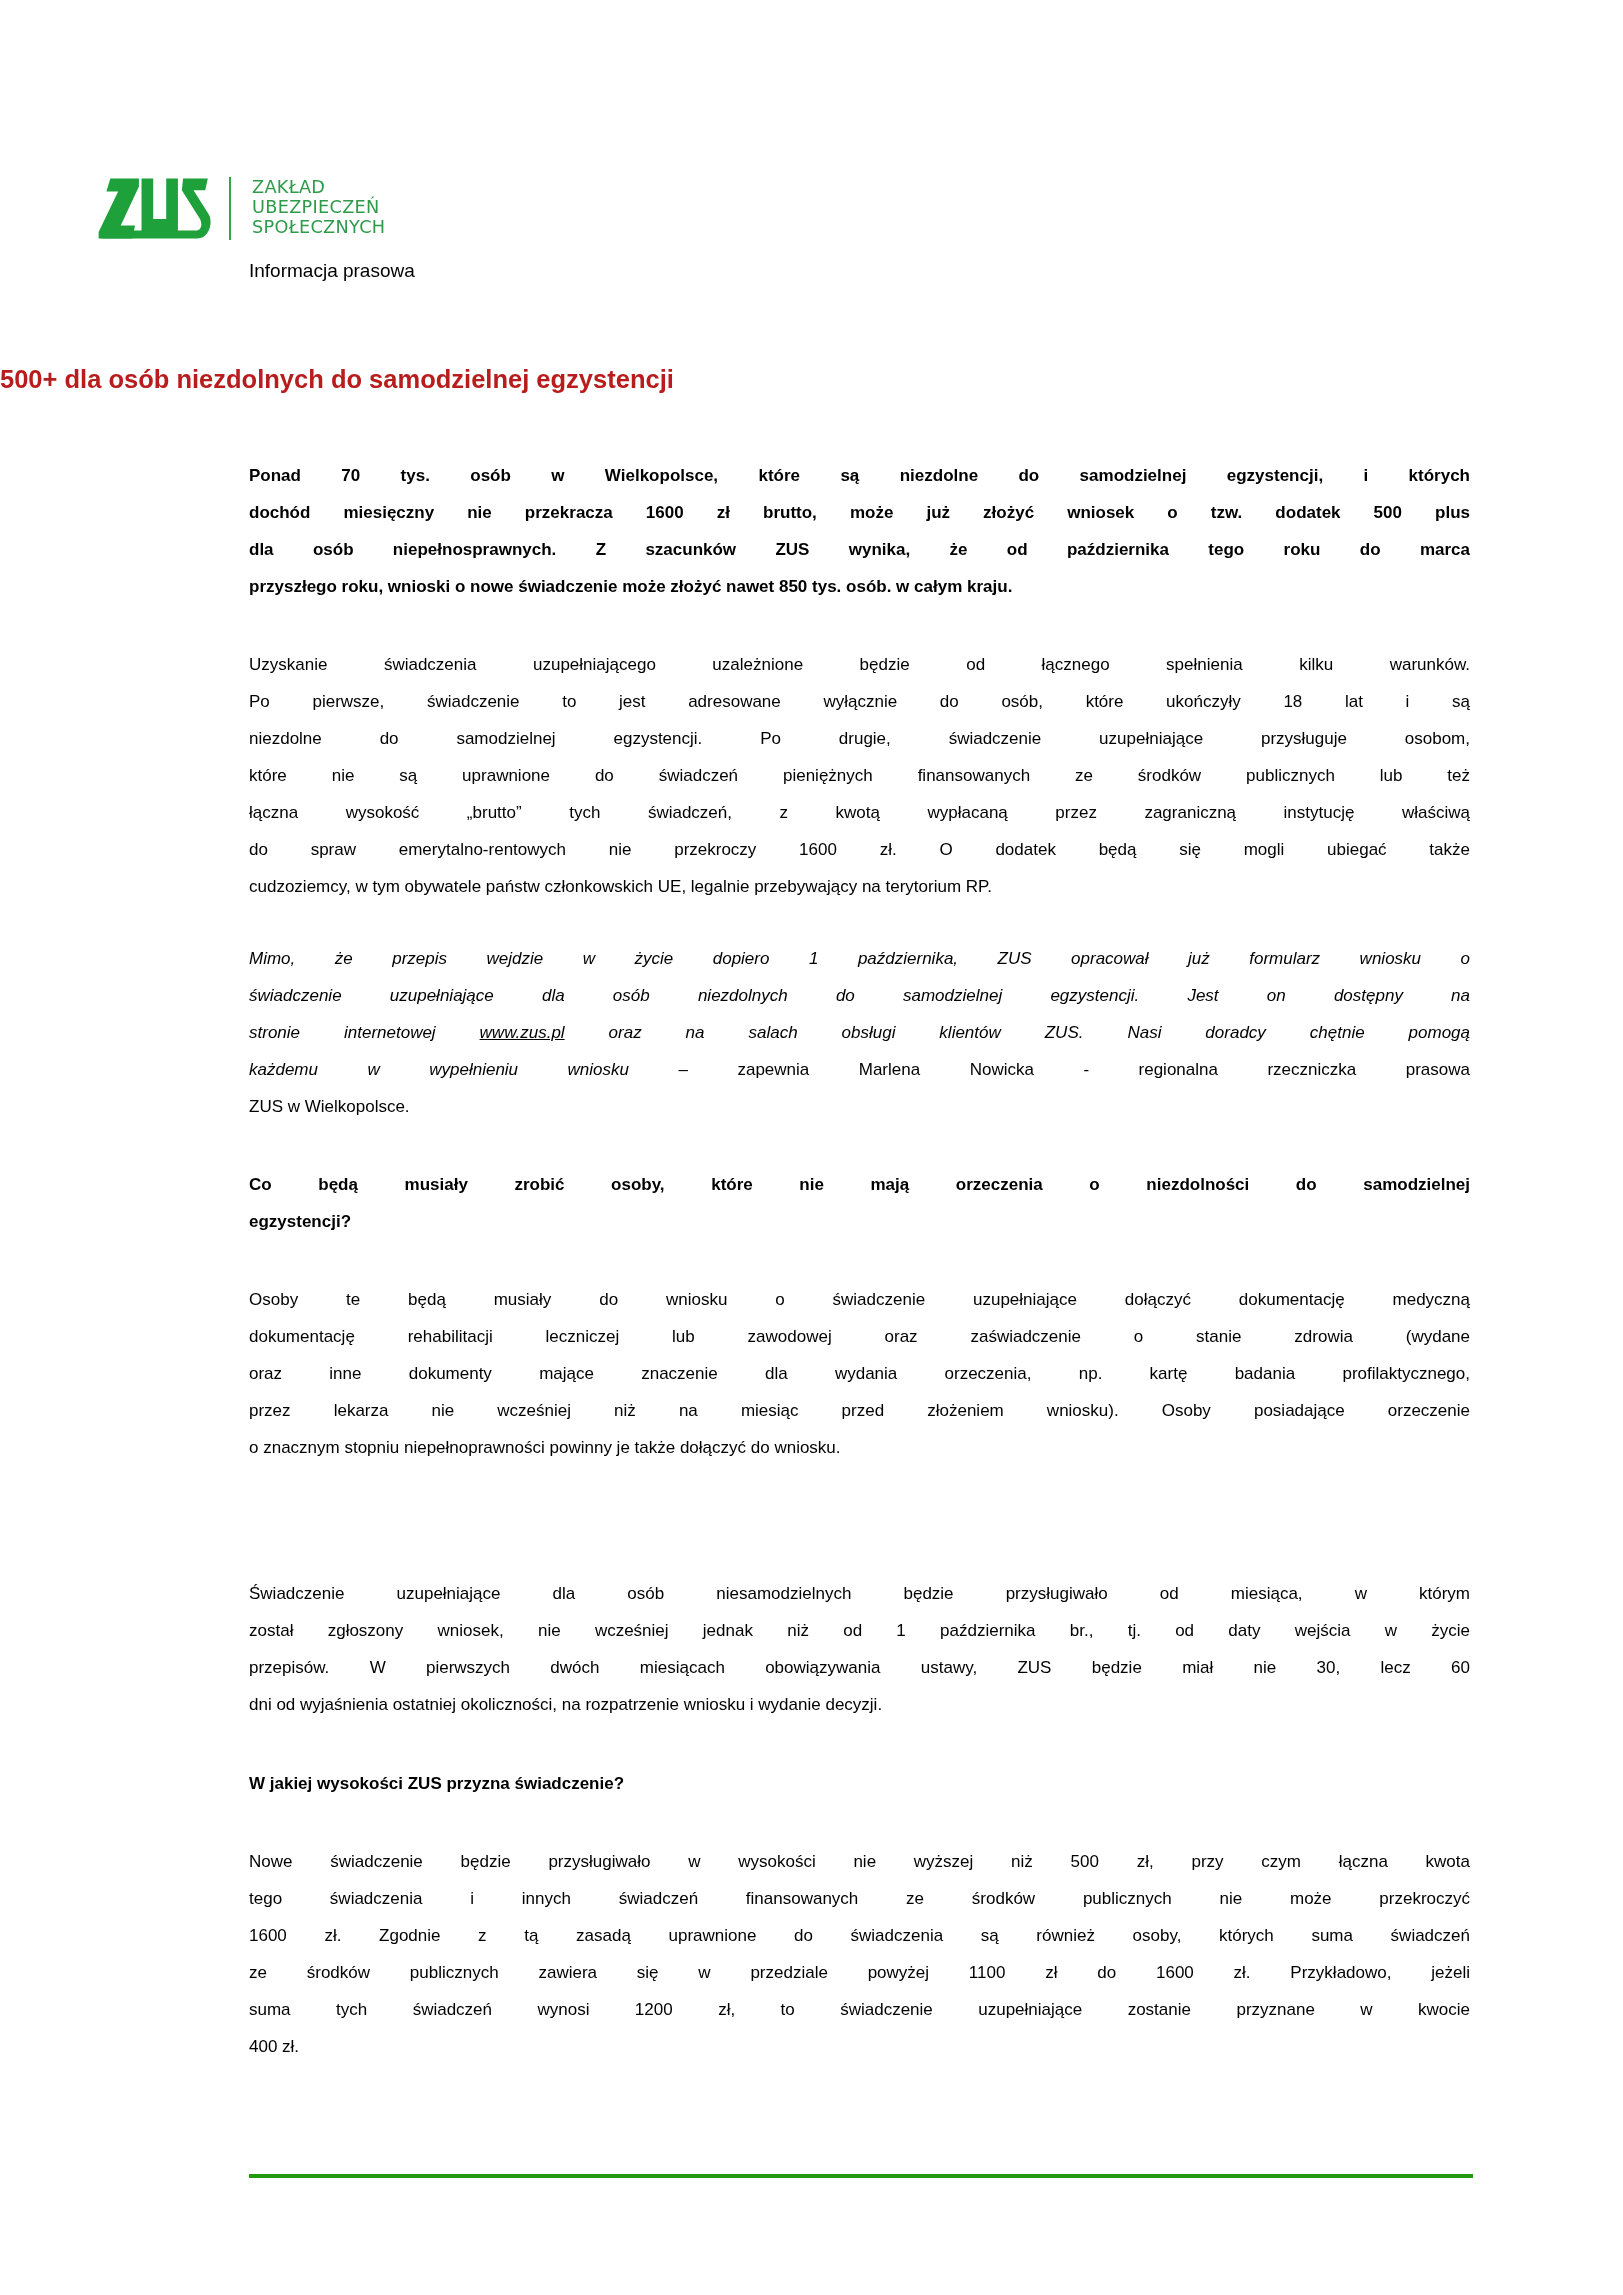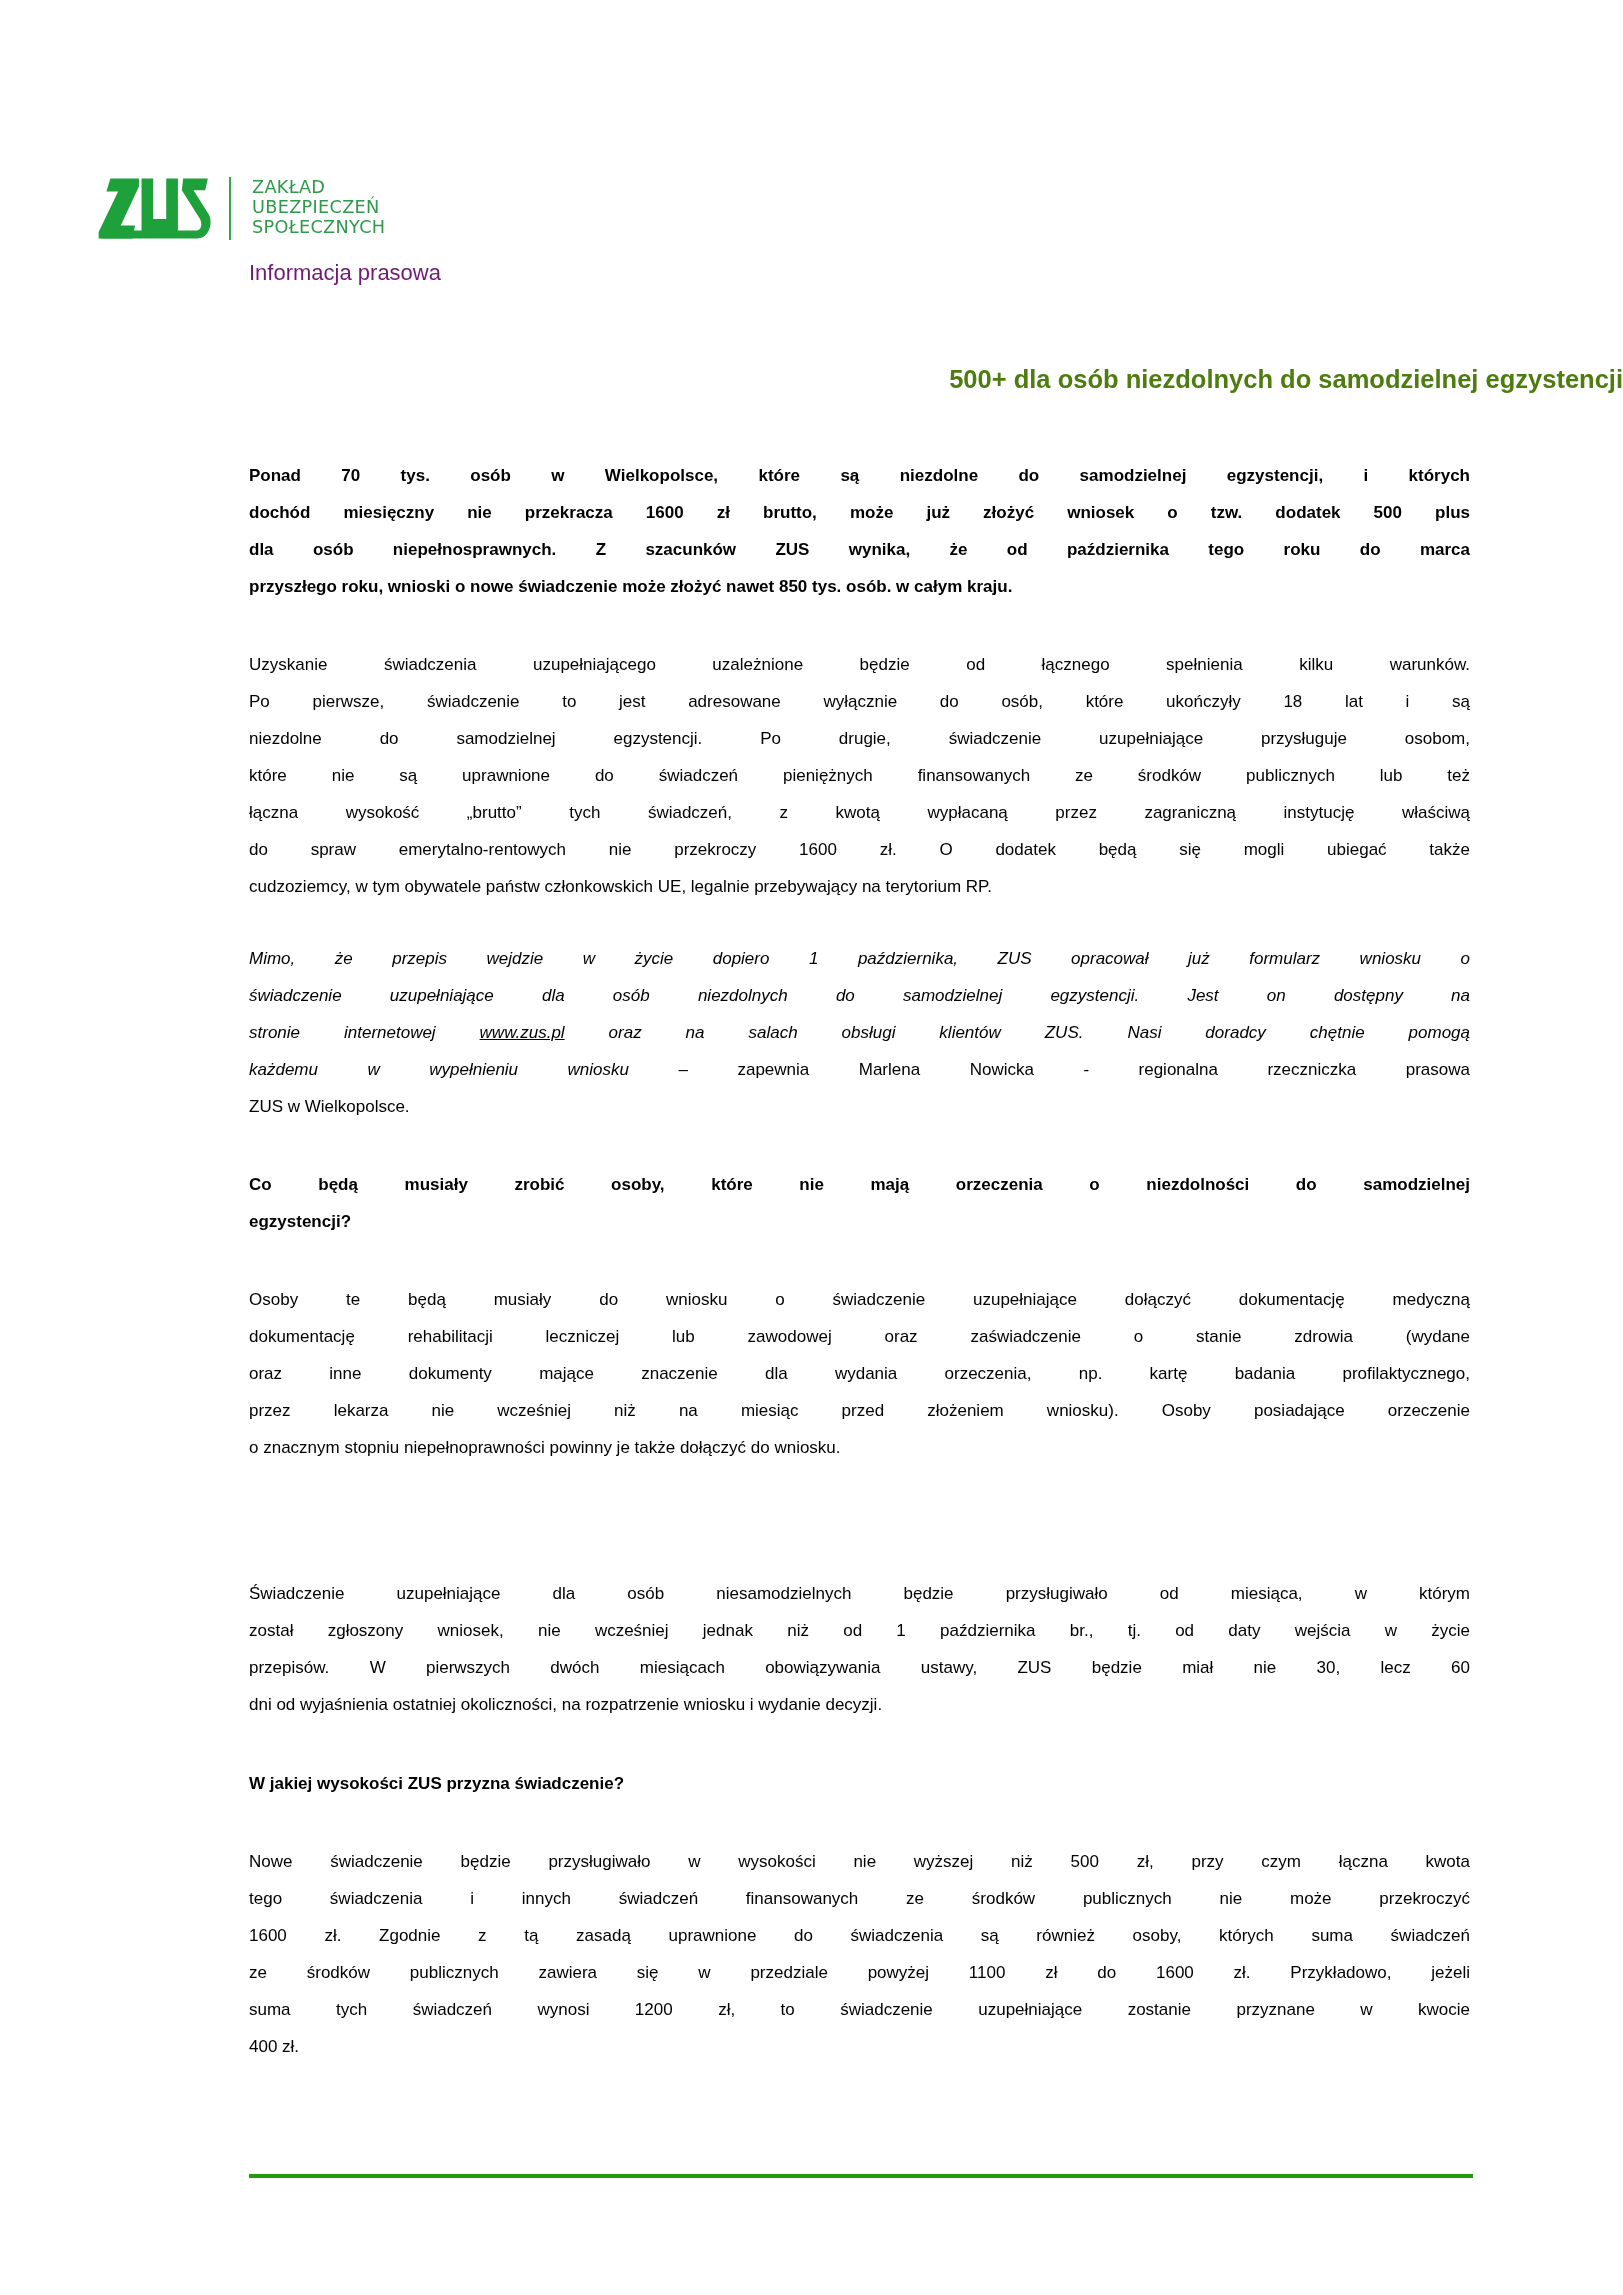--- a/index.html
+++ b/index.html
@@ -6,23 +6,23 @@
   body { width: 1623px; height: 2295px; position: relative; overflow: hidden; }
   .page { position: absolute; left: 0; top: 17px; width: 1304px; height: 2295px; background: #fff; }
 
   
   .logo { position: absolute; left: 98px; top: 159px; width: 308px; height: 65px; }
   .logo svg { position: absolute; left: 0; top: 0; }
   .logo-divider { position: absolute; left: 131px; top: 1.3px; width: 2px; height: 63px; background: #2ea84a; }
   .logo-text { position: absolute; left: 154px; top: 1.3px; font-family: "DejaVu Sans", sans-serif; font-size: 17.7px; line-height: 20px; color: #2e9a4a; letter-spacing: 0.3px; }
   .logo-text div { white-space: nowrap; }
 
-  .press-label { position: absolute; left: 249px; top: 243px; font-family: "Liberation Sans", sans-serif; font-size: 22px; color: #701a75; white-space: nowrap; }
+  .press-label { position: absolute; left: 249px; top: 243px; font-family: "Liberation Sans", sans-serif; font-size: 19px; color: #000000; white-space: nowrap; }
 
-  .title { position: absolute; left: 0; width: 1623px; top: 348px; text-align: right; font-family: "Liberation Sans", sans-serif; font-weight: bold; font-size: 25.5px; color: #4d7c0f; white-space: nowrap; }
+  .title { position: absolute; left: 0; width: 1623px; top: 348px; text-align: left; font-family: "Liberation Sans", sans-serif; font-weight: bold; font-size: 25.5px; color: #b91c1c; white-space: nowrap; }
 
   
   .block { position: absolute; left: 249px; width: 1221px; font-family: "Liberation Sans", sans-serif; font-size: 17px; color: #000; }
   .line { height: 37px; line-height: 37px; white-space: nowrap; text-align: justify; text-align-last: justify; overflow: visible; }
   .line.last { text-align-last: left; }
   .bold { font-weight: bold; }
   .italic { font-style: italic; }
   .link { color: #000000; text-decoration: underline; font-style: italic; }
 
   .footer-rule { position: absolute; left: 249px; top: 2157px; width: 1224px; height: 3.9px; background: #229a0b; }

